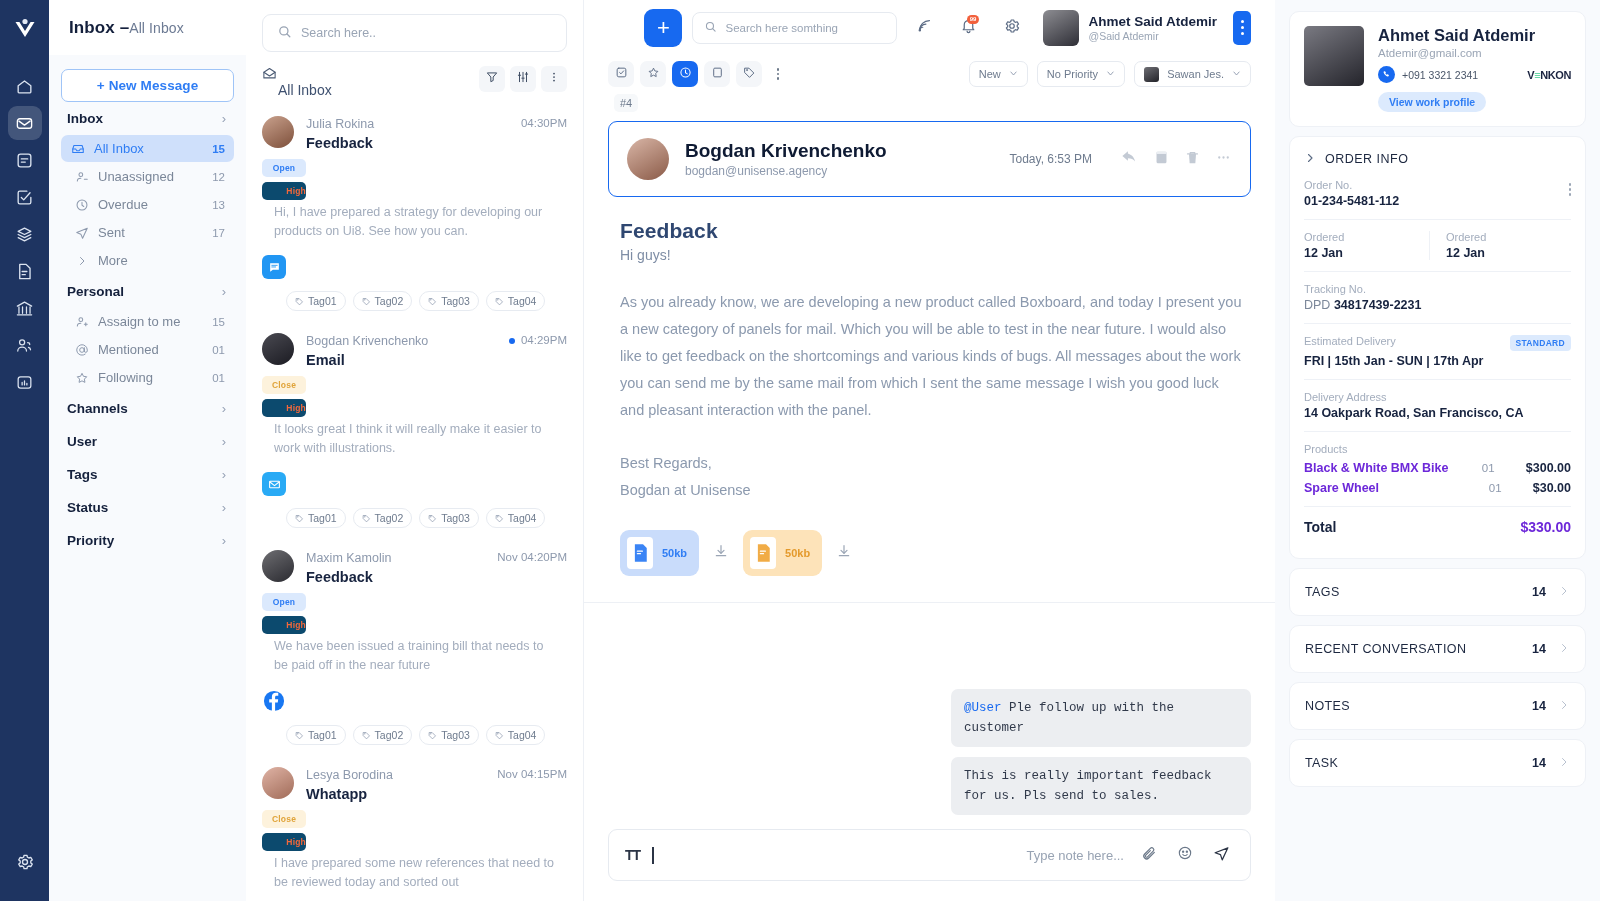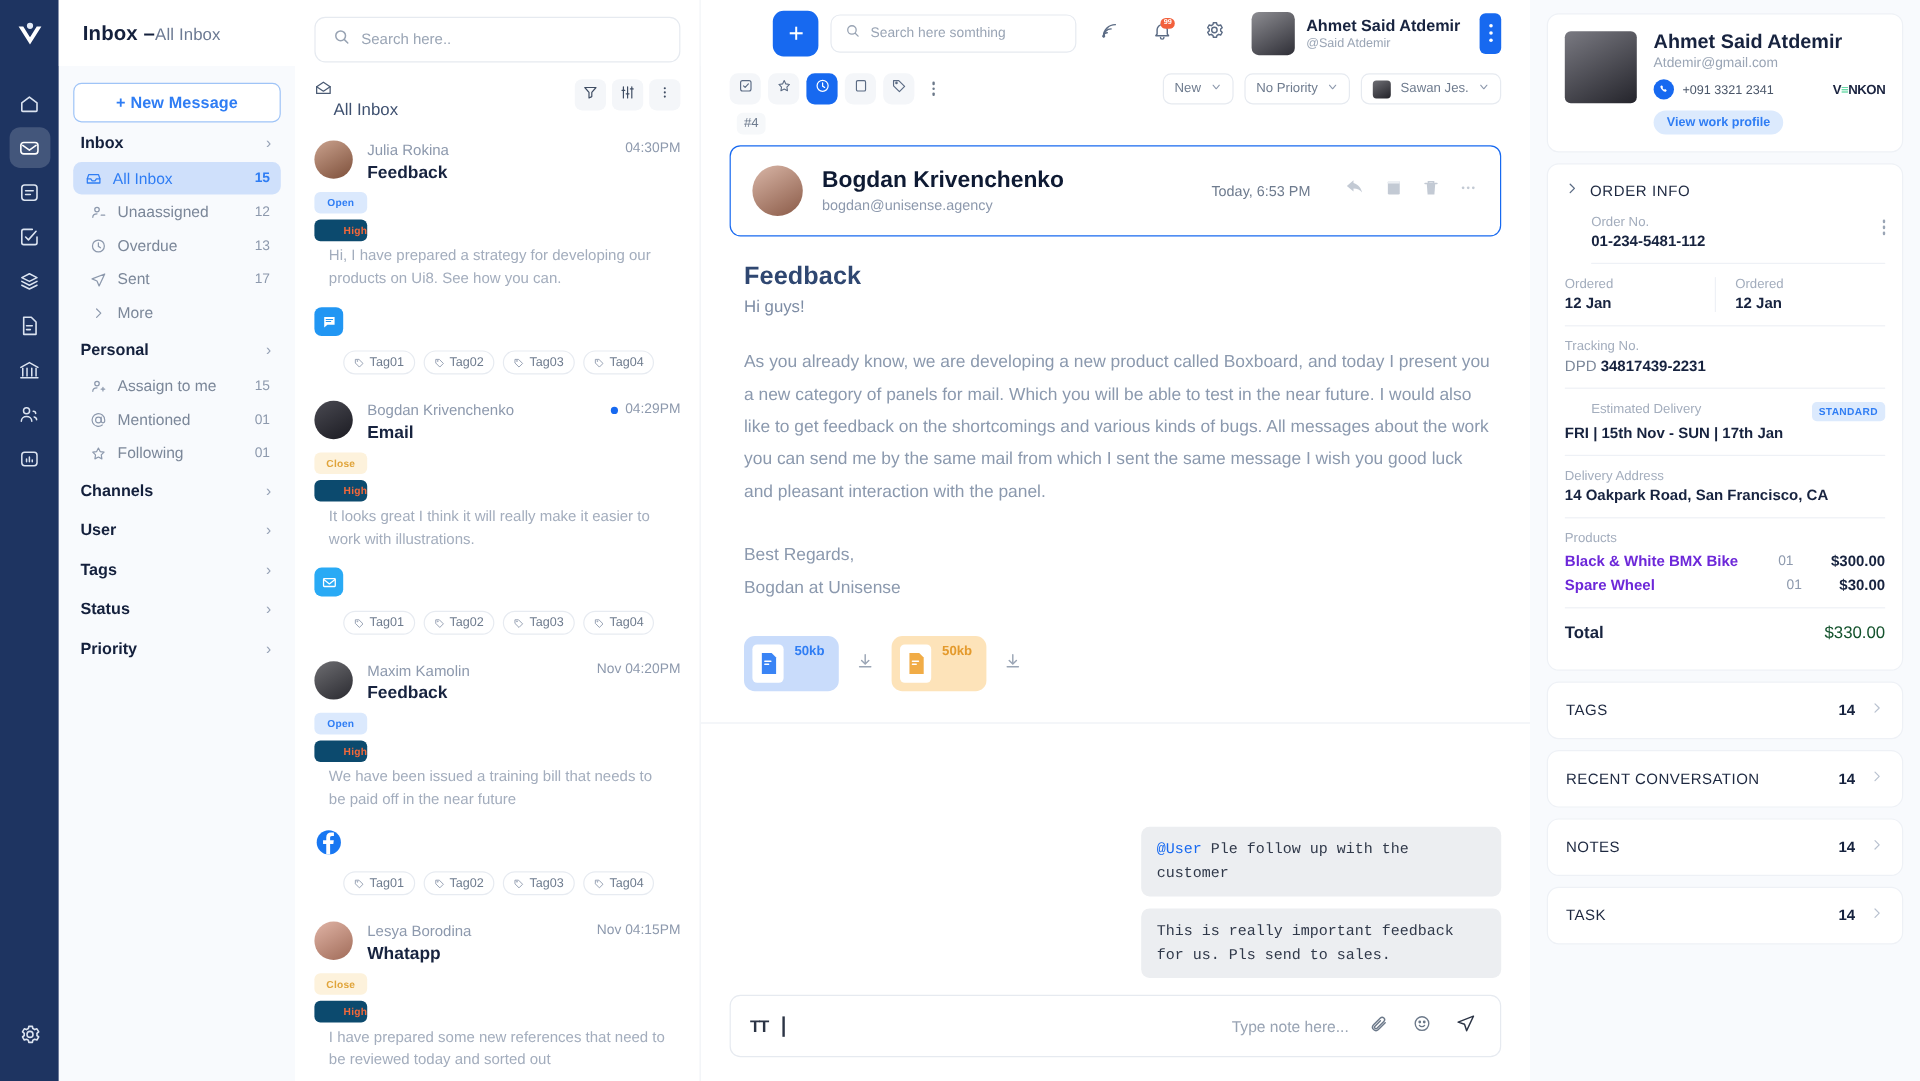--- a/index.html
+++ b/index.html
@@ -140,21 +140,21 @@
   .mail-from .em { font-size: 12px; color: #8d99ad; margin-top: 2px; }
   .mail-date { font-size: 12px; color: #6e7b8e; margin-right: 28px; }
   .mail-acts { display: flex; align-items: center; gap: 14px; color: #c3cad4; }
 
   .mail-body { padding: 22px 30px 0 36px; overflow: hidden; flex: 1; }
   .mb-title { font-size: 21px; font-weight: 700; color: #2f4771; letter-spacing: .1px; }
   .mb-greet { font-size: 14px; color: #7e8da5; margin-top: 4px; }
   .mb-para { font-size: 14.5px; color: #8b99ae; line-height: 27px; margin-top: 26px; max-width: 625px; }
   .mb-sign { font-size: 14.5px; color: #8b99ae; line-height: 27px; margin-top: 26px; }
   .attachments { display: flex; align-items: center; gap: 14px; margin-top: 26px; }
-  .att { border-radius: 9px; padding: 7px 12px 7px 7px; display: flex; align-items: flex-start; gap: 9px; }
+  .att { border-radius: 9px; padding: 7px 12px 7px 7px; display: flex; align-items: center; gap: 9px; }
   .att.blue { background: #c9dcfb; }
   .att.orange { background: #fde3b9; }
   .att-doc { width: 26px; height: 32px; background: #fff; border-radius: 4px; display: flex; align-items: center; justify-content: center; }
   .att-sz { font-size: 11px; font-weight: 600; }
   .att.blue .att-sz { color: #2f7df4; }
   .att.orange .att-sz { color: #e49a2c; }
   .dl { color: #9aa5b5; cursor: pointer; }
   .divider { border-top: 1px solid #edf0f5; margin: 26px -30px 0 -36px; }
 
   .comments { padding: 18px 24px 0 24px; display: flex; flex-direction: column; align-items: flex-end; gap: 10px; }
@@ -188,34 +188,34 @@
   .view-profile { margin-top: 9px; background: #dceafd; color: #2f7df4; font-size: 10.5px; font-weight: 600; border-radius: 11px; padding: 4px 11px; display: inline-block; cursor: pointer; }
 
   .order { padding: 13px 14px 12px 14px; }
   .order-head { display: flex; align-items: center; gap: 9px; cursor: pointer; }
   .order-head .t { font-size: 12.5px; color: #1d2840; letter-spacing: .5px; }
   .o-sec { padding: 11px 0; border-bottom: 1px solid #eef1f6; }
   .o-sec:last-of-type { border-bottom: none; }
   .o-lbl { font-size: 11px; color: #a3adbd; }
   .o-val { font-size: 12.5px; font-weight: 700; color: #17233f; margin-top: 3px; }
   .o-val .lt { font-weight: 400; color: #7b8799; }
-  .o-flex { display: flex; align-items: flex-start; justify-content: space-between; margin-left: 22px; }
+  .o-flex { display: flex; align-items: flex-start; justify-content: space-between; }
   .o-split { display: flex; }
   .o-split > div { flex: 1; }
   .o-split > div + div { border-left: 1px solid #eef1f6; padding-left: 16px; }
   .o-kebab { display: flex; flex-direction: column; gap: 2.5px; cursor: pointer; padding-top: 4px; }
   .o-kebab i { width: 2.5px; height: 2.5px; background: #9aa5b5; border-radius: 50%; }
   .pill-std { background: #dceafd; color: #2f7df4; font-size: 8.5px; font-weight: 700; border-radius: 4px; padding: 3px 6px; letter-spacing: .3px; }
   .prod-row { display: flex; align-items: center; margin-top: 6px; }
   .prod-name { flex: 1; font-size: 12.5px; font-weight: 700; color: #6d28d9; }
   .prod-qty { width: 44px; font-size: 11.5px; color: #8d99ad; }
   .prod-price { font-size: 12.5px; font-weight: 700; color: #17233f; }
   .total-row { display: flex; align-items: center; justify-content: space-between; padding-top: 12px; border-top: 1px solid #eef1f6; margin-top: 11px; }
   .total-row .l { font-size: 14px; font-weight: 700; color: #17233f; }
-  .total-row .r { font-size: 14px; font-weight: 400; color: #14532d; }
+  .total-row .r { font-size: 14px; font-weight: 700; color: #6d28d9; }
   .acc-row { display: flex; align-items: center; padding: 14px 15px; cursor: pointer; }
   .acc-row .t { flex: 1; font-size: 12.5px; color: #1d2840; letter-spacing: .4px; }
   .acc-row .c { font-size: 12.5px; font-weight: 700; color: #17233f; margin-right: 12px; }
 </style>
 </head>
 <body>
 
 <div class="app">
 
   <div class="rail">
@@ -975,21 +975,21 @@
       <div class="o-sec">
         <div class="o-lbl">Tracking No.</div>
         <div class="o-val"><span class="lt">DPD</span> <span>34817439-2231</span></div>
       </div>
 
       <div class="o-sec">
         <div class="o-flex">
           <div class="o-lbl">Estimated Delivery</div>
           <span class="pill-std">STANDARD</span>
         </div>
-        <div class="o-val">FRI  |  15th Nov - SUN  |  17th Jan</div>
+        <div class="o-val">FRI  |  15th Jan - SUN  |  17th Apr</div>
       </div>
 
       <div class="o-sec">
         <div class="o-lbl">Delivery Address</div>
         <div class="o-val">14 Oakpark Road, San Francisco, CA</div>
       </div>
 
       <div class="o-sec" style="border-bottom:none;">
         <div class="o-lbl">Products</div>
         <div class="prod-row">

